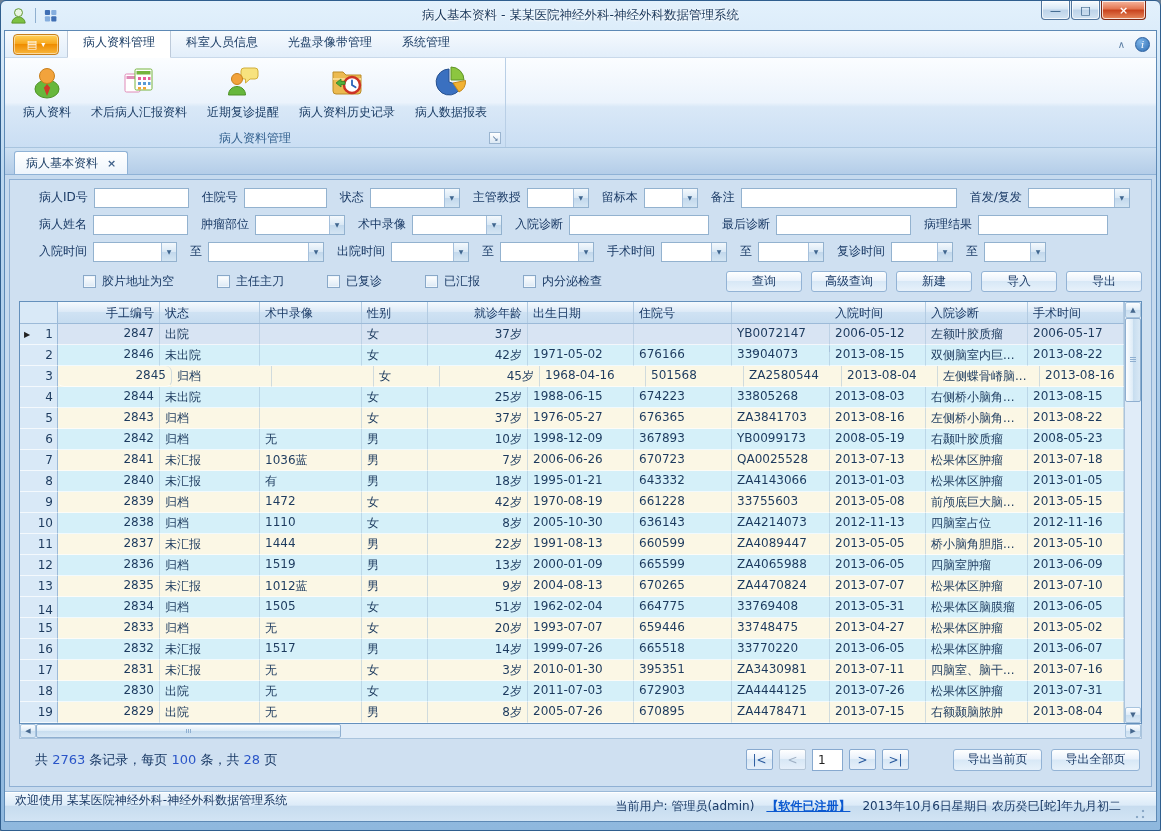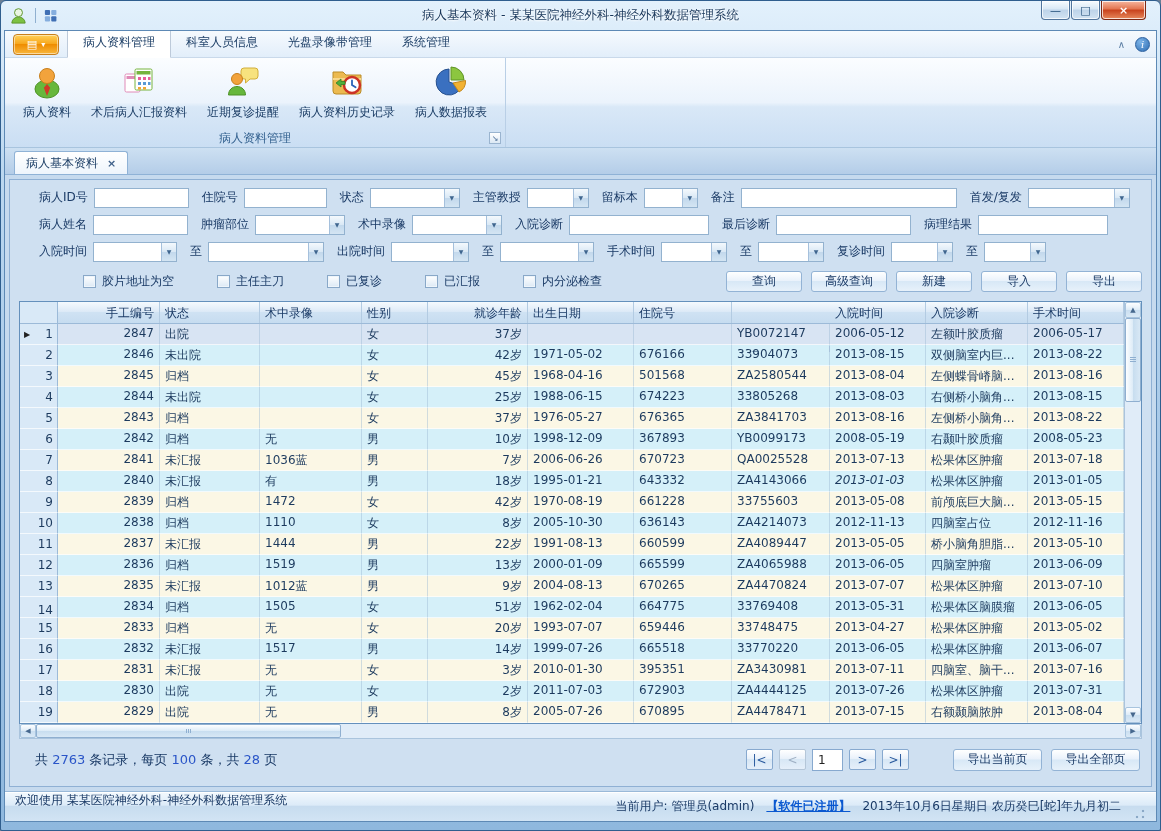--- a/index.html
+++ b/index.html
@@ -515,21 +515,21 @@
                   <div class="c" style="width: 98px;">33904073</div>
                   <div class="c" style="width: 96px;">2013-08-15</div>
                   <div class="c" style="width: 102px;">双侧脑室内巨...</div>
                   <div class="c flexcol" style="width: 90px;">2013-08-22</div>
                 </div>
                 <div class="grow odd">
                   <div class="c ind" style="width: 38px;">
                     <span class="marker"></span>
                     <span class="rnum">3</span>
                   </div>
-                  <div class="c a-right" style="width: 102px;">2845</div>
+                  <div class="c a-right" style="width: 114px; border-radius: 6px;">2845</div>
                   <div class="c" style="width: 100px;">归档</div>
                   <div class="c" style="width: 102px;"></div>
                   <div class="c" style="width: 66px;">女</div>
                   <div class="c a-right" style="width: 100px;">45岁</div>
                   <div class="c" style="width: 106px;">1968-04-16</div>
                   <div class="c" style="width: 98px;">501568</div>
                   <div class="c" style="width: 98px;">ZA2580544</div>
                   <div class="c" style="width: 96px;">2013-08-04</div>
                   <div class="c" style="width: 102px;">左侧蝶骨嵴脑...</div>
                   <div class="c flexcol" style="width: 90px;">2013-08-16</div>
@@ -608,21 +608,21 @@
                     <span class="rnum">8</span>
                   </div>
                   <div class="c a-right" style="width: 102px;">2840</div>
                   <div class="c" style="width: 100px;">未汇报</div>
                   <div class="c" style="width: 102px;">有</div>
                   <div class="c" style="width: 66px;">男</div>
                   <div class="c a-right" style="width: 100px;">18岁</div>
                   <div class="c" style="width: 106px;">1995-01-21</div>
                   <div class="c" style="width: 98px;">643332</div>
                   <div class="c" style="width: 98px;">ZA4143066</div>
-                  <div class="c" style="width: 96px; font-style: italic;">2013-01-03</div>
+                  <div class="c" style="width: 96px;">2013-01-03</div>
                   <div class="c" style="width: 102px;">松果体区肿瘤</div>
                   <div class="c flexcol" style="width: 90px;">2013-01-05</div>
                 </div>
                 <div class="grow odd">
                   <div class="c ind" style="width: 38px;">
                     <span class="marker"></span>
                     <span class="rnum">9</span>
                   </div>
                   <div class="c a-right" style="width: 102px;">2839</div>
                   <div class="c" style="width: 100px;">归档</div>

